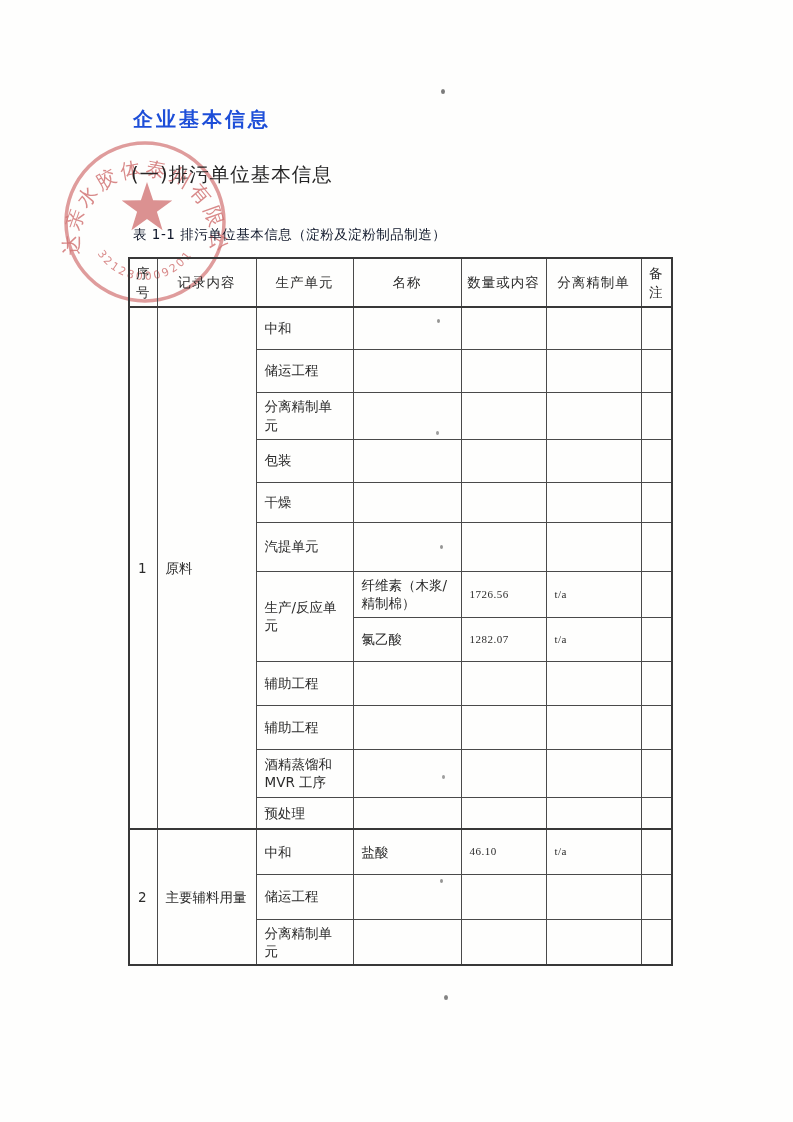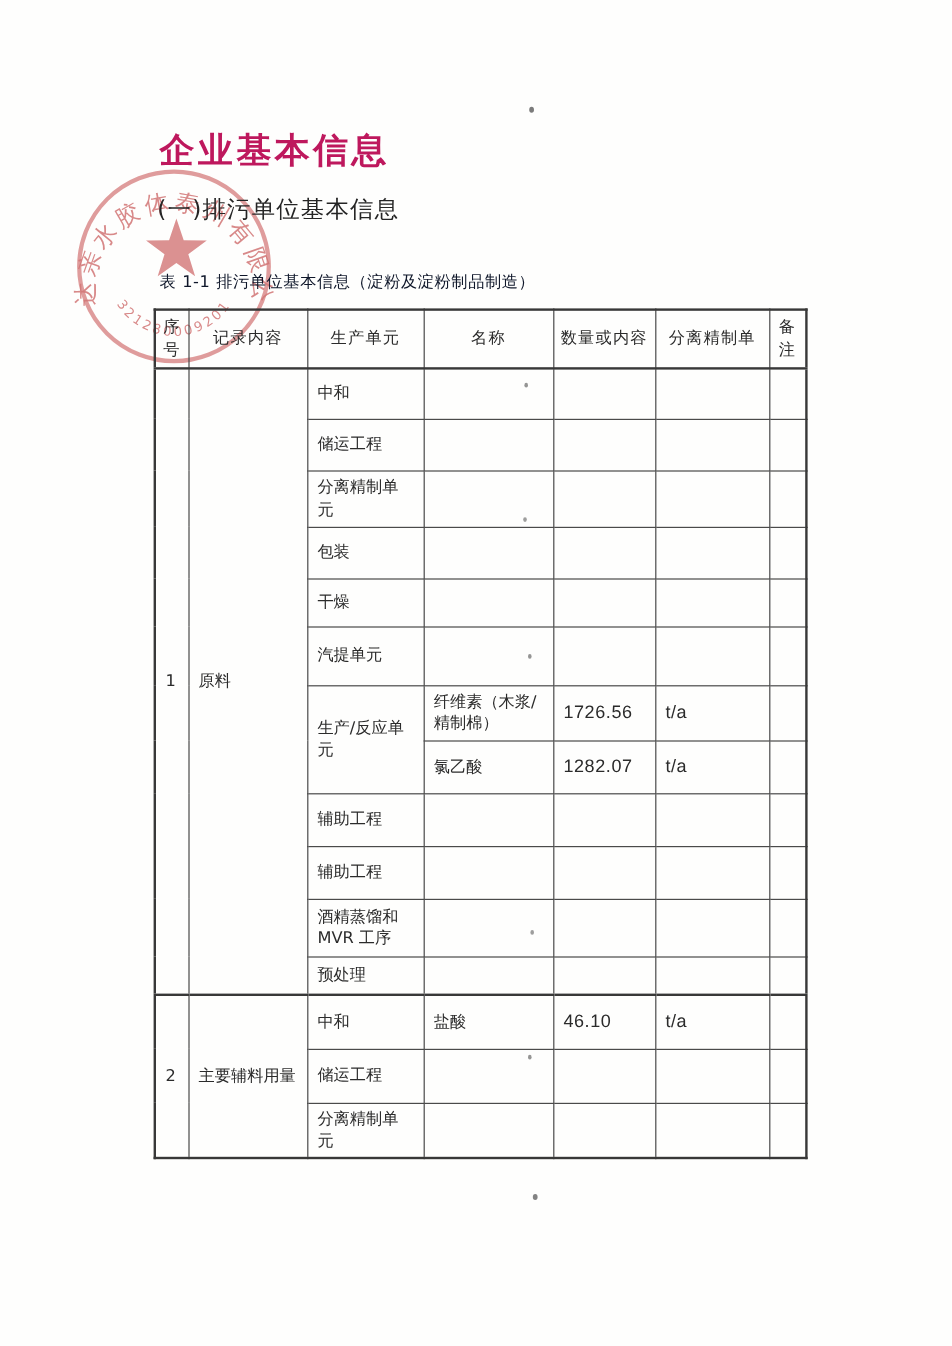--- a/index.html
+++ b/index.html
@@ -6,21 +6,21 @@
   html,body { width:793px; height:1122px; }
   body {
     font-family: "DejaVu Sans", "Liberation Sans", sans-serif;
     background:#ffffff; color:#262626; position:relative; overflow:hidden;
   }
   .page { position:absolute; inset:0; background:#fefefd; }
 
   
   .doc-title {
     position:absolute; left:133px; top:106px;
-    font-size:29px; font-weight:700; letter-spacing:3px; color:#be185d;
+    font-size:20px; font-weight:700; letter-spacing:3px; color:#1d4ed8;
   }
   .doc-subtitle {
     position:absolute; left:131px; top:161px;
     font-size:19.5px; font-weight:500; letter-spacing:1px; color:#252525;text-align:right;
   }
   .table-caption {
     position:absolute; left:133px; top:226px;
     font-size:13.5px; letter-spacing:0.5px; color:#0f172a;
   }
 
@@ -36,21 +36,21 @@
     white-space:pre-line; line-height:1.35; font-weight:400;
     overflow:hidden;
   }
   table.basic-info { border:2px solid #383838; }
   table.basic-info thead th {
     text-align:center; padding:3px 2px; letter-spacing:1px;
   }
   table.basic-info thead tr { height:49px; }
   table.basic-info thead { border-bottom:2px solid #383838; }
   td.seq { text-align:center; padding:3px 2px; }
-  td.qty, td.measure { font-family:Liberation Sans, sans-serif; font-size:15px; letter-spacing:0.5px; }
+  td.qty, td.measure { font-family:Liberation Serif, serif; font-size:11px; letter-spacing:0.5px; }
   tr.section-start td { border-top:2px solid #383838; }
 
   
   .stamp {
     position:absolute; left:45px; top:122px; width:200px; height:200px;
     mix-blend-mode:multiply; opacity:0.82; pointer-events:none;
   }
 
   
   .speck {

